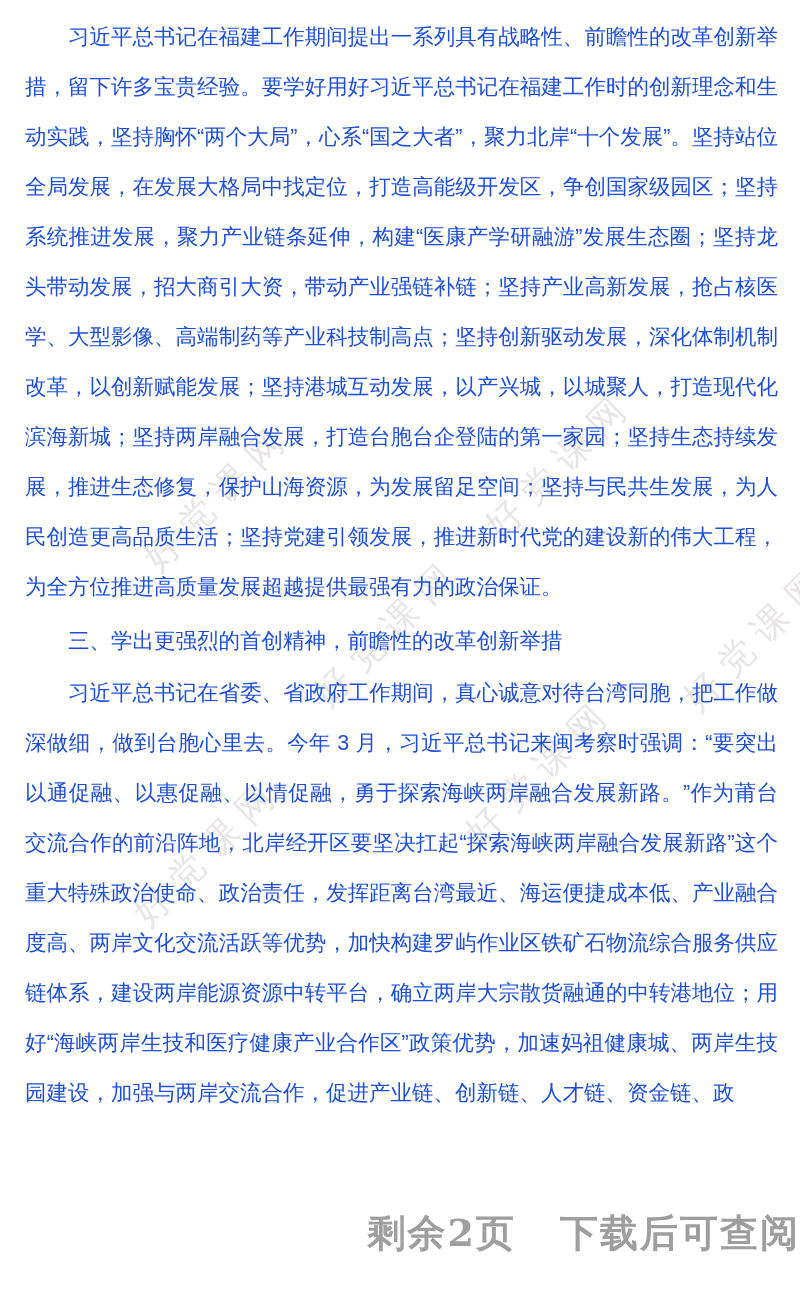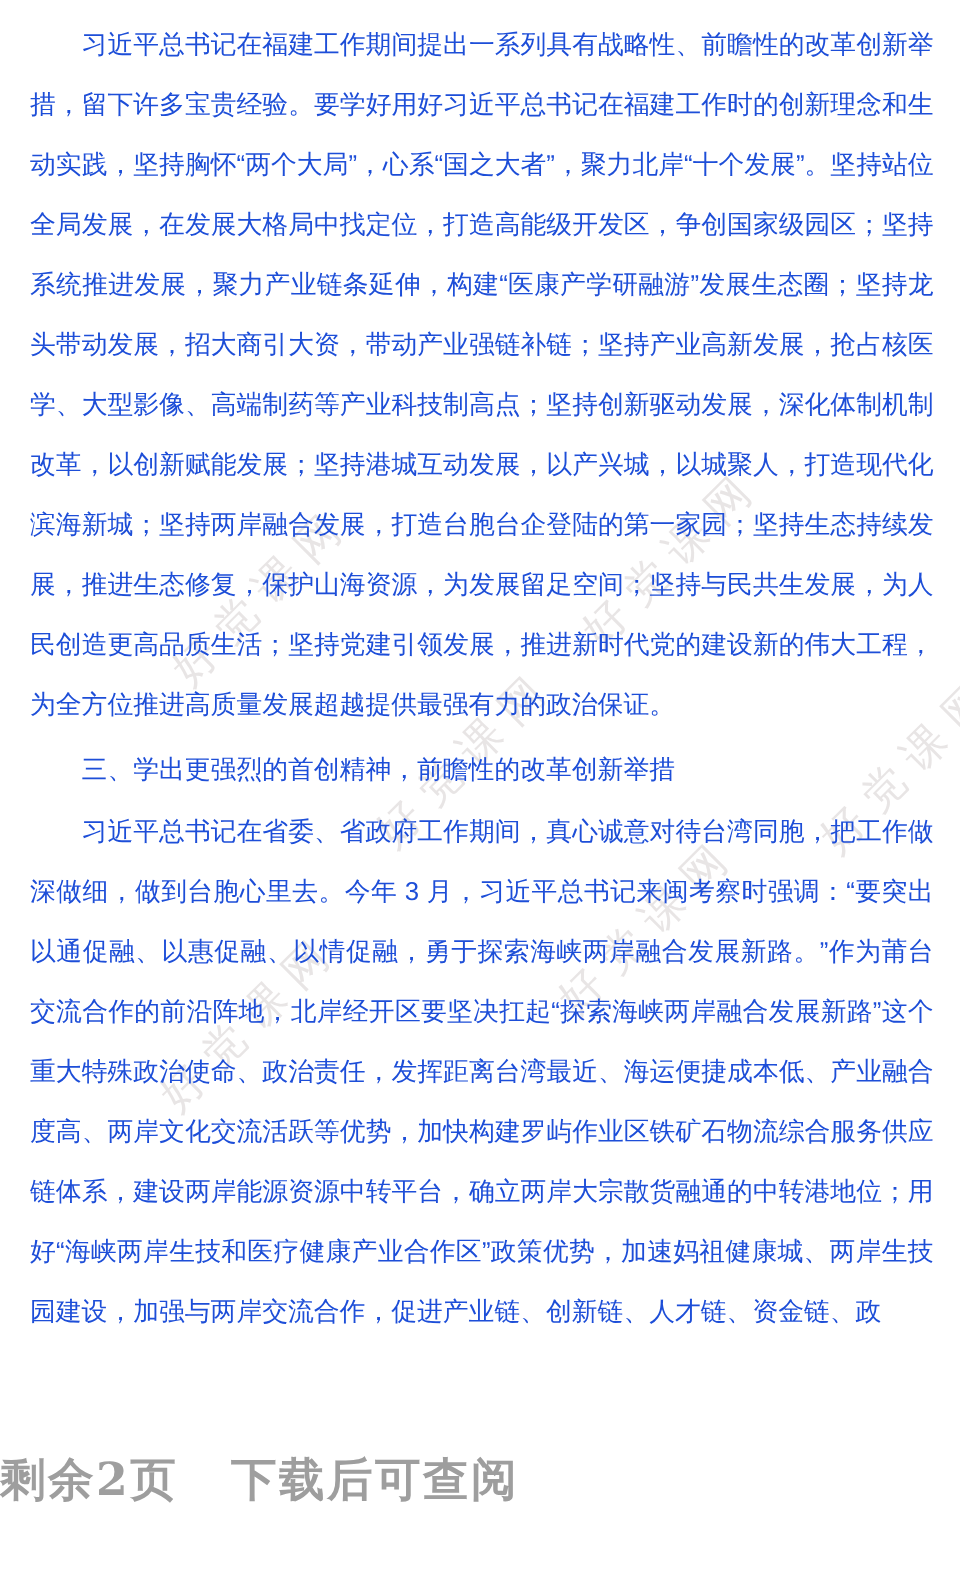--- a/index.html
+++ b/index.html
@@ -46,21 +46,21 @@
     transform: rotate(-45deg);
     transform-origin: center center;
     user-select: none;
   }
   .footer-notice {
     position: absolute;
     z-index: 2;
     left: 0;
     right: 0;
     top: 1208px;
-    text-align: left;
+    text-align: right;
     font-family: "DejaVu Serif", "Liberation Serif", serif;
     font-weight: bold;
     font-size: 38px;
     letter-spacing: 2px;
   }
   .footer-notice .gap { display: inline-block; width: 44px; }
 </style>
 </head>
 <body>
 

